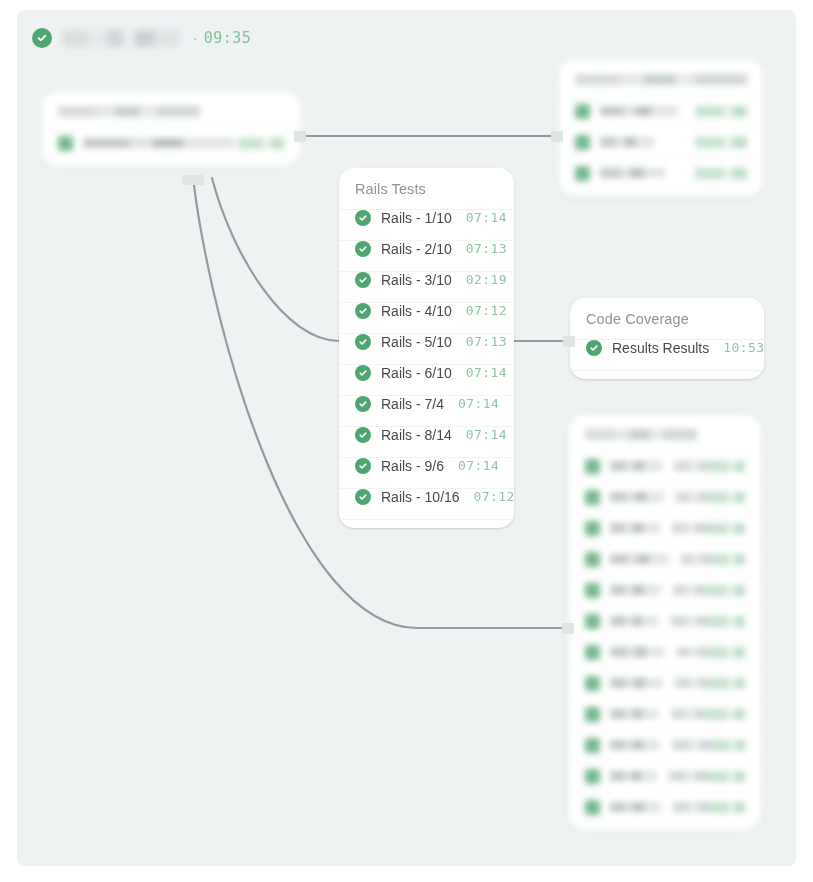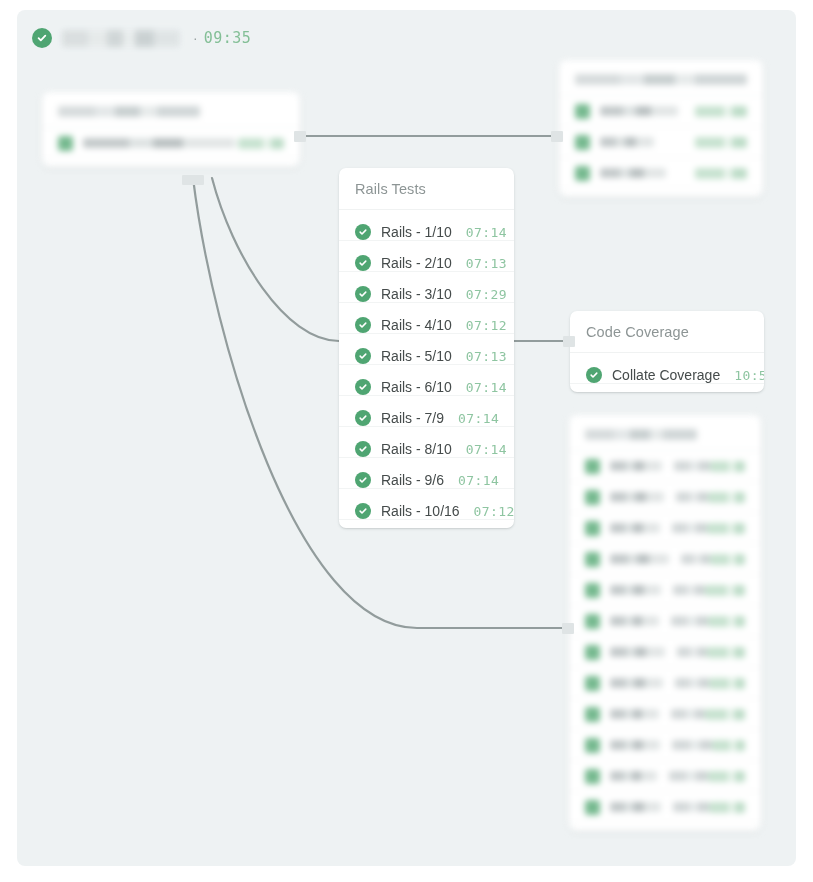--- a/index.html
+++ b/index.html
@@ -102,34 +102,34 @@
     border-radius: 1px;
   }
   .handle.h-right { width: 12px; height: 11px; }
   .handle.h-left  { width: 12px; height: 11px; }
   .handle.h-bottom{ width: 22px; height: 10px; }
 
   
   .card {
     position: absolute;
     background: #ffffff;
-    border-radius: 7px;
+    border-radius: 15px;
     box-shadow: 0 1px 3px rgba(60,72,72,.14), 0 1px 1px rgba(60,72,72,.08);
     overflow: hidden;
   }
   .card-title {
     font-size: 14.5px;
     color: #8d9595;
     padding: 13px 16px 12px 16px;
     border-bottom: 1px solid #f0f2f2;
     letter-spacing: .1px;
   }
   .card-row {
     display: flex;
-    align-items: flex-end;
+    align-items: flex-start;
     height: 30px;
     padding: 0 16px;
     border-bottom: 1px solid #f2f4f4;
   }
   .card-row:last-child { border-bottom: none; }
   .row-icon {
     width: 16px; height: 16px;
     border-radius: 50%;
     background: #4fa572;
     display: inline-flex;
@@ -302,21 +302,21 @@
         <span class="row-label">Rails - 2/10</span>
         <span class="row-time">07:13</span>
       </div>
       <div class="card-row">
         <span class="row-icon">
           <svg width="10" height="10" viewBox="0 0 12 12">
               <path d="M2.6 6.2 L4.8 8.4 L9.3 3.7" fill="none" stroke="#fff" stroke-width="1.9" stroke-linecap="round" stroke-linejoin="round"></path>
             </svg>
         </span>
         <span class="row-label">Rails - 3/10</span>
-        <span class="row-time">07:29</span>
+        <span class="row-time">02:19</span>
       </div>
       <div class="card-row">
         <span class="row-icon">
           <svg width="10" height="10" viewBox="0 0 12 12">
               <path d="M2.6 6.2 L4.8 8.4 L9.3 3.7" fill="none" stroke="#fff" stroke-width="1.9" stroke-linecap="round" stroke-linejoin="round"></path>
             </svg>
         </span>
         <span class="row-label">Rails - 4/10</span>
         <span class="row-time">07:12</span>
       </div>
@@ -337,30 +337,30 @@
         </span>
         <span class="row-label">Rails - 6/10</span>
         <span class="row-time">07:14</span>
       </div>
       <div class="card-row">
         <span class="row-icon">
           <svg width="10" height="10" viewBox="0 0 12 12">
               <path d="M2.6 6.2 L4.8 8.4 L9.3 3.7" fill="none" stroke="#fff" stroke-width="1.9" stroke-linecap="round" stroke-linejoin="round"></path>
             </svg>
         </span>
-        <span class="row-label">Rails - 7/9</span>
+        <span class="row-label">Rails - 7/4</span>
         <span class="row-time">07:14</span>
       </div>
       <div class="card-row">
         <span class="row-icon">
           <svg width="10" height="10" viewBox="0 0 12 12">
               <path d="M2.6 6.2 L4.8 8.4 L9.3 3.7" fill="none" stroke="#fff" stroke-width="1.9" stroke-linecap="round" stroke-linejoin="round"></path>
             </svg>
         </span>
-        <span class="row-label">Rails - 8/10</span>
+        <span class="row-label">Rails - 8/14</span>
         <span class="row-time">07:14</span>
       </div>
       <div class="card-row">
         <span class="row-icon">
           <svg width="10" height="10" viewBox="0 0 12 12">
               <path d="M2.6 6.2 L4.8 8.4 L9.3 3.7" fill="none" stroke="#fff" stroke-width="1.9" stroke-linecap="round" stroke-linejoin="round"></path>
             </svg>
         </span>
         <span class="row-label">Rails - 9/6</span>
         <span class="row-time">07:14</span>
@@ -370,29 +370,29 @@
           <svg width="10" height="10" viewBox="0 0 12 12">
               <path d="M2.6 6.2 L4.8 8.4 L9.3 3.7" fill="none" stroke="#fff" stroke-width="1.9" stroke-linecap="round" stroke-linejoin="round"></path>
             </svg>
         </span>
         <span class="row-label">Rails - 10/16</span>
         <span class="row-time">07:12</span>
       </div>
       <div class="card-pad-bottom"></div>
     </div>
 
-    <div class="card" style="left:553px; top:288px; width:194px;margin-top:13px;">
+    <div class="card" style="left:553px; top:288px; width:194px;">
       <div class="card-title">Code Coverage</div>
       <div class="card-row">
         <span class="row-icon">
           <svg width="10" height="10" viewBox="0 0 12 12">
               <path d="M2.6 6.2 L4.8 8.4 L9.3 3.7" fill="none" stroke="#fff" stroke-width="1.9" stroke-linecap="round" stroke-linejoin="round"></path>
             </svg>
         </span>
-        <span class="row-label">Collate Coverage</span>
+        <span class="row-label">Results Results</span>
         <span class="row-time">10:53</span>
       </div>
       <div class="card-pad-bottom"></div>
     </div>
     <div class="handle h-left" style="left:546px; top:326px;"></div>
 
     <div class="card blur-card" style="left:552px; top:405px; width:192px;">
       <div class="bl-title">
         <div class="bl-bar" style="width:112px;"></div>
       </div>

